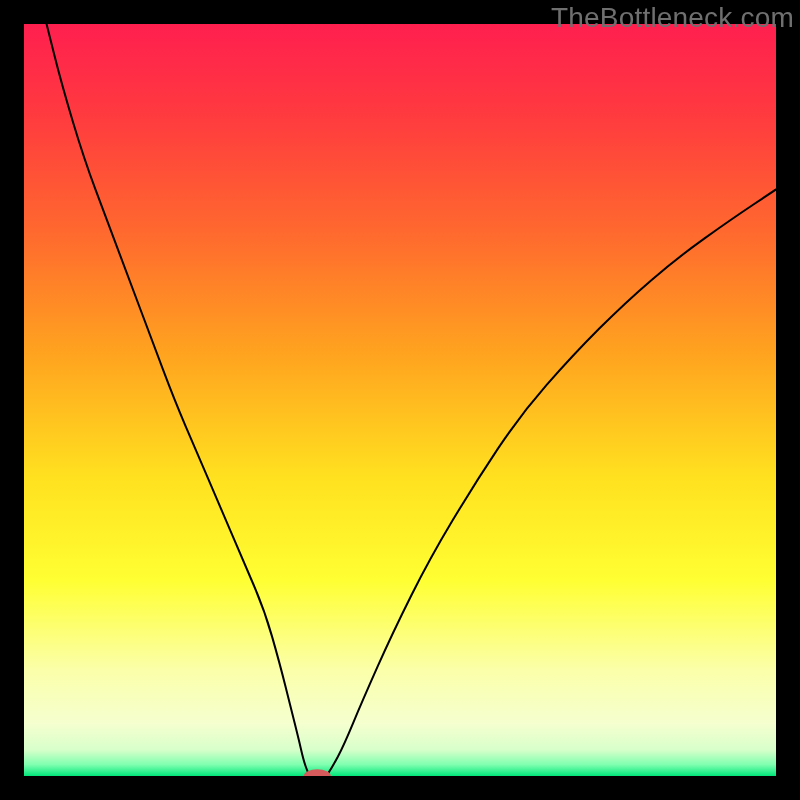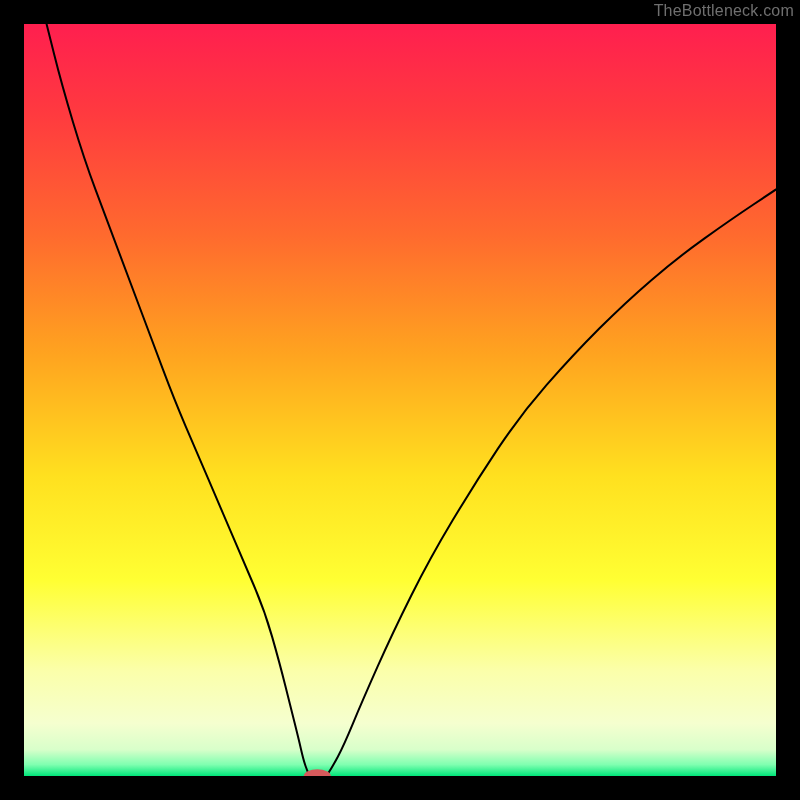--- a/index.html
+++ b/index.html
@@ -17,21 +17,21 @@
     top: 24px;
     width: 752px;
     height: 752px;
     box-sizing: border-box;
   }
   .watermark {
     position: absolute;
     top: 2px;
     right: 6px;
     color: #6f6f6f;
-    font-size: 16px;
+    font-size: 28px;
     font-weight: 500;
     letter-spacing: 0.2px;
     z-index: 20;
   }
   svg {
     position: absolute;
     left: 0;
     top: 0;
     display: block;
   }

